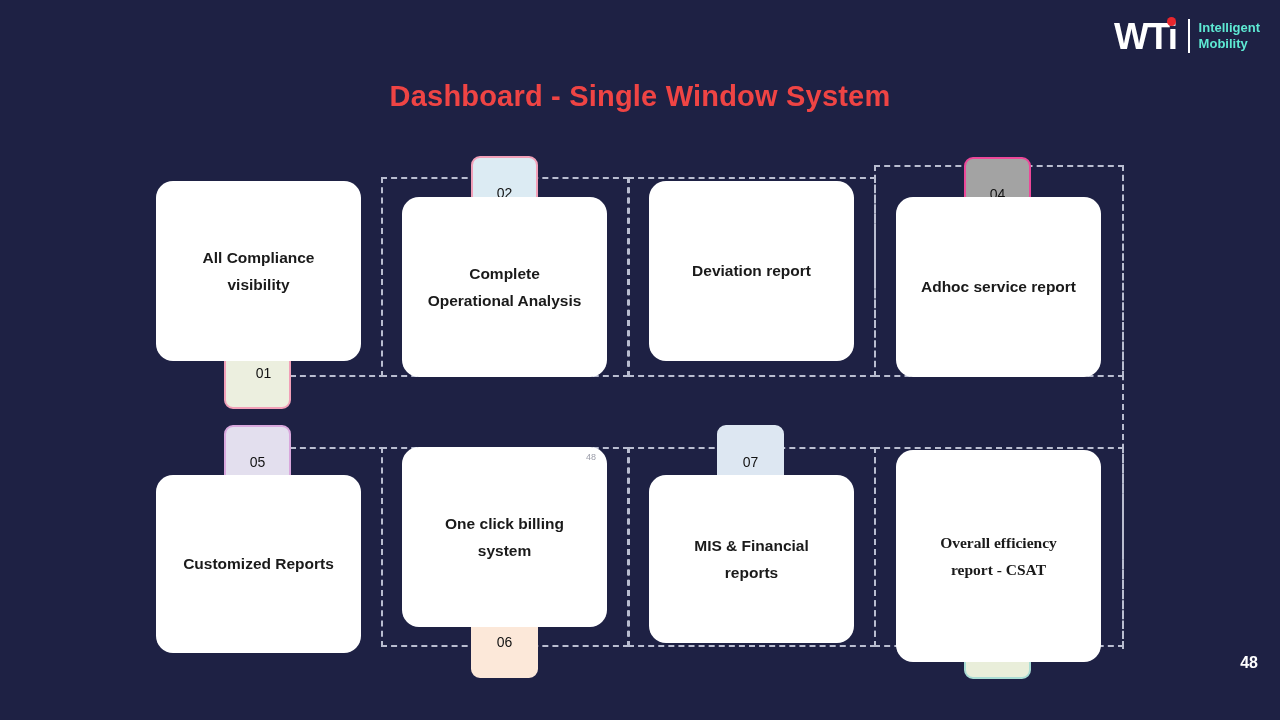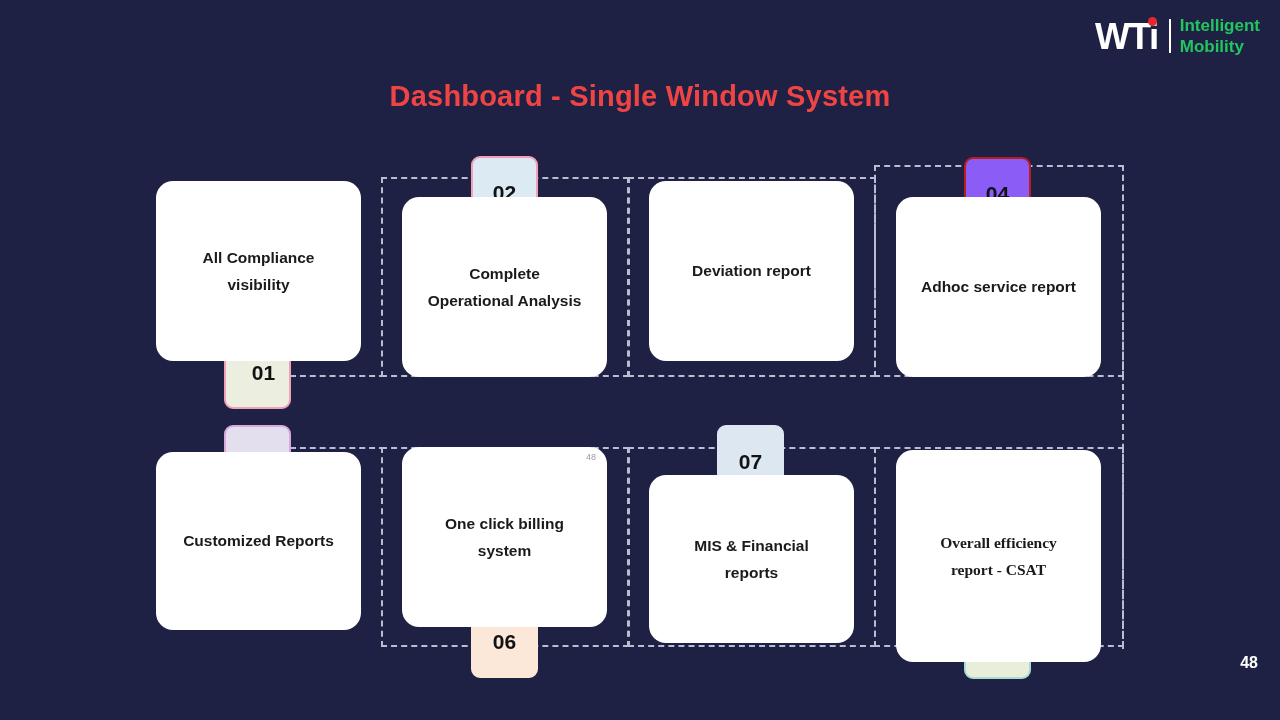--- a/index.html
+++ b/index.html
@@ -48,22 +48,22 @@
     right: 1px;
     top: -1px;
   }
   #logo .divider {
     width: 2px;
     height: 34px;
     background: #ffffff;
     margin: 0 9px 0 11px;
   }
   #logo .tagline {
-    color: #22c55e;
-    font-size: 17px;
+    color: #5eead4;
+    font-size: 13px;
     font-weight: bold;
     line-height: 1.25;
   }
 
   
   #title {
     position: absolute;
     top: 80px;
     left: 0;
     width: 1280px;
@@ -123,22 +123,22 @@
   
   .badge {
     position: absolute;
     width: 67px;
     height: 73px;
     border-radius: 9px;
     box-sizing: border-box;
     display: flex;
     align-items: center;
     justify-content: center;
-    font-size: 21px;
-    font-weight: bold;
+    font-size: 14px;
+    font-weight: normal;
     color: #121212;
     z-index: 2;
   }
   .badge.above {
     z-index: 2;
   }
   .badge.below {
     z-index: 2;
   }
 
@@ -205,25 +205,25 @@
     <span>02</span>
   </div>
 
   <div class="card" style="left:649px; top:181px; width:205px; height:180px;">
     <div class="card-label">Deviation report</div>
   </div>
 
   <div class="card" style="left:896px; top:197px; width:205px; height:180px;">
     <div class="card-label">Adhoc service report</div>
   </div>
-  <div class="badge above" style="left:964px; top:157px; background:#8b5cf6; border:2px solid #b91c1c;">
+  <div class="badge above" style="left:964px; top:157px; background:#a3a3a3; border:2px solid #ec4899;">
     <span>04</span>
   </div>
 
-  <div class="card" style="left:156px; top:452px; width:205px; height:178px;">
+  <div class="card" style="left:156px; top:475px; width:205px; height:178px;">
     <div class="card-label">Customized Reports</div>
   </div>
   <div class="badge above" style="left:224px; top:425px; background:#e3dfee; border:2px solid #d9a8dd;">
     <span>05</span>
   </div>
 
   <div class="card" style="left:402px; top:447px; width:205px; height:180px;">
     <div class="card-label">One click billing
 system</div>
     <div class="watermark">48</div>

